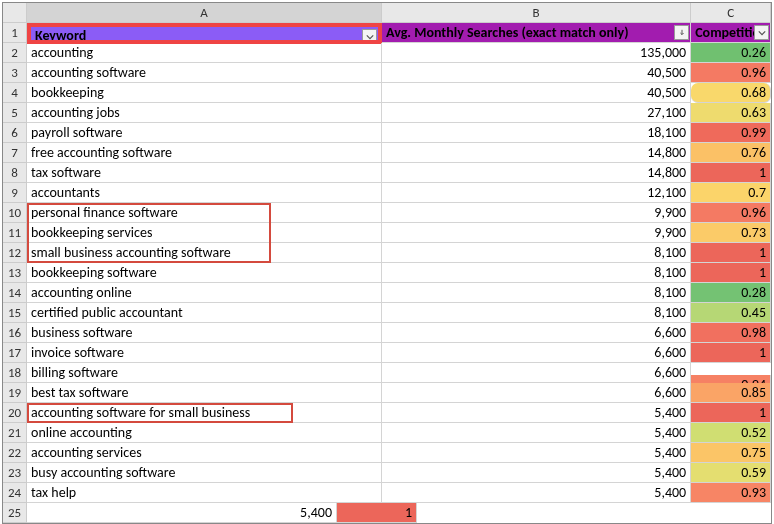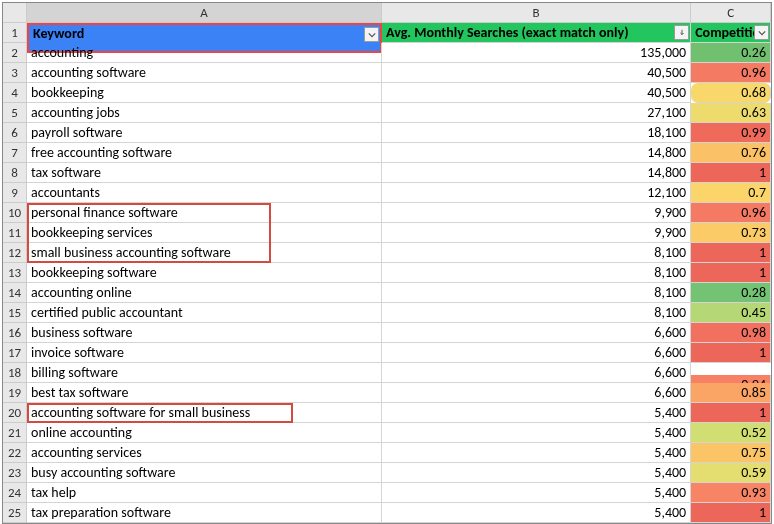--- a/index.html
+++ b/index.html
@@ -60,27 +60,27 @@
     border-bottom: 1px solid #d4d4d4;
     padding: 0 4px;
     height: 20px;
     line-height: 20px;
     overflow: hidden;
     white-space: nowrap;
     position: relative;
   }
   .header-row .cell {
     font-weight: bold;
-    background: #22c55e;
+    background: #a21caf;
     position: relative;
   }
   .header-row .cell.col-a-cell {
-    border: 2px solid #ef4444;
-    background: #3b82f6;
-    height: 30px;
+    border: 4px solid #ef4444;
+    background: #8b5cf6;
+    height: 21px;
     line-height: 17px;
   }
   .cell.col-a-cell { width: 356px; text-align: left; }
   .cell.col-b-cell { width: 310px; text-align: right; }
   .cell.col-c-cell { width: 80px; text-align: right; }
   .filter-btn {
     position: absolute;
     right: 1px;
     top: 2px;
     width: 15px;
@@ -277,21 +277,20 @@
           <div class="cell col-c-cell" style="background: rgb(228, 222, 112);">0.59</div>
         </div>
         <div class="row">
           <div class="row-header">24</div>
           <div class="cell col-a-cell">tax help</div>
           <div class="cell col-b-cell">5,400</div>
           <div class="cell col-c-cell" style="background: rgb(247, 133, 101);">0.93</div>
         </div>
         <div class="row">
           <div class="row-header">25</div>
-          <div class="cell col-a-cell">tax preparation software</div>
           <div class="cell col-b-cell">5,400</div>
           <div class="cell col-c-cell" style="background: rgb(236, 102, 90);">1</div>
         </div>
       </div>
 
     <div class="highlight-box" style="left:24px; top:180px; width:244px; height:60px;"></div>
     <div class="highlight-box" style="left:24px; top:380px; width:266px; height:20px;"></div>
 
   </div>
 </div>

